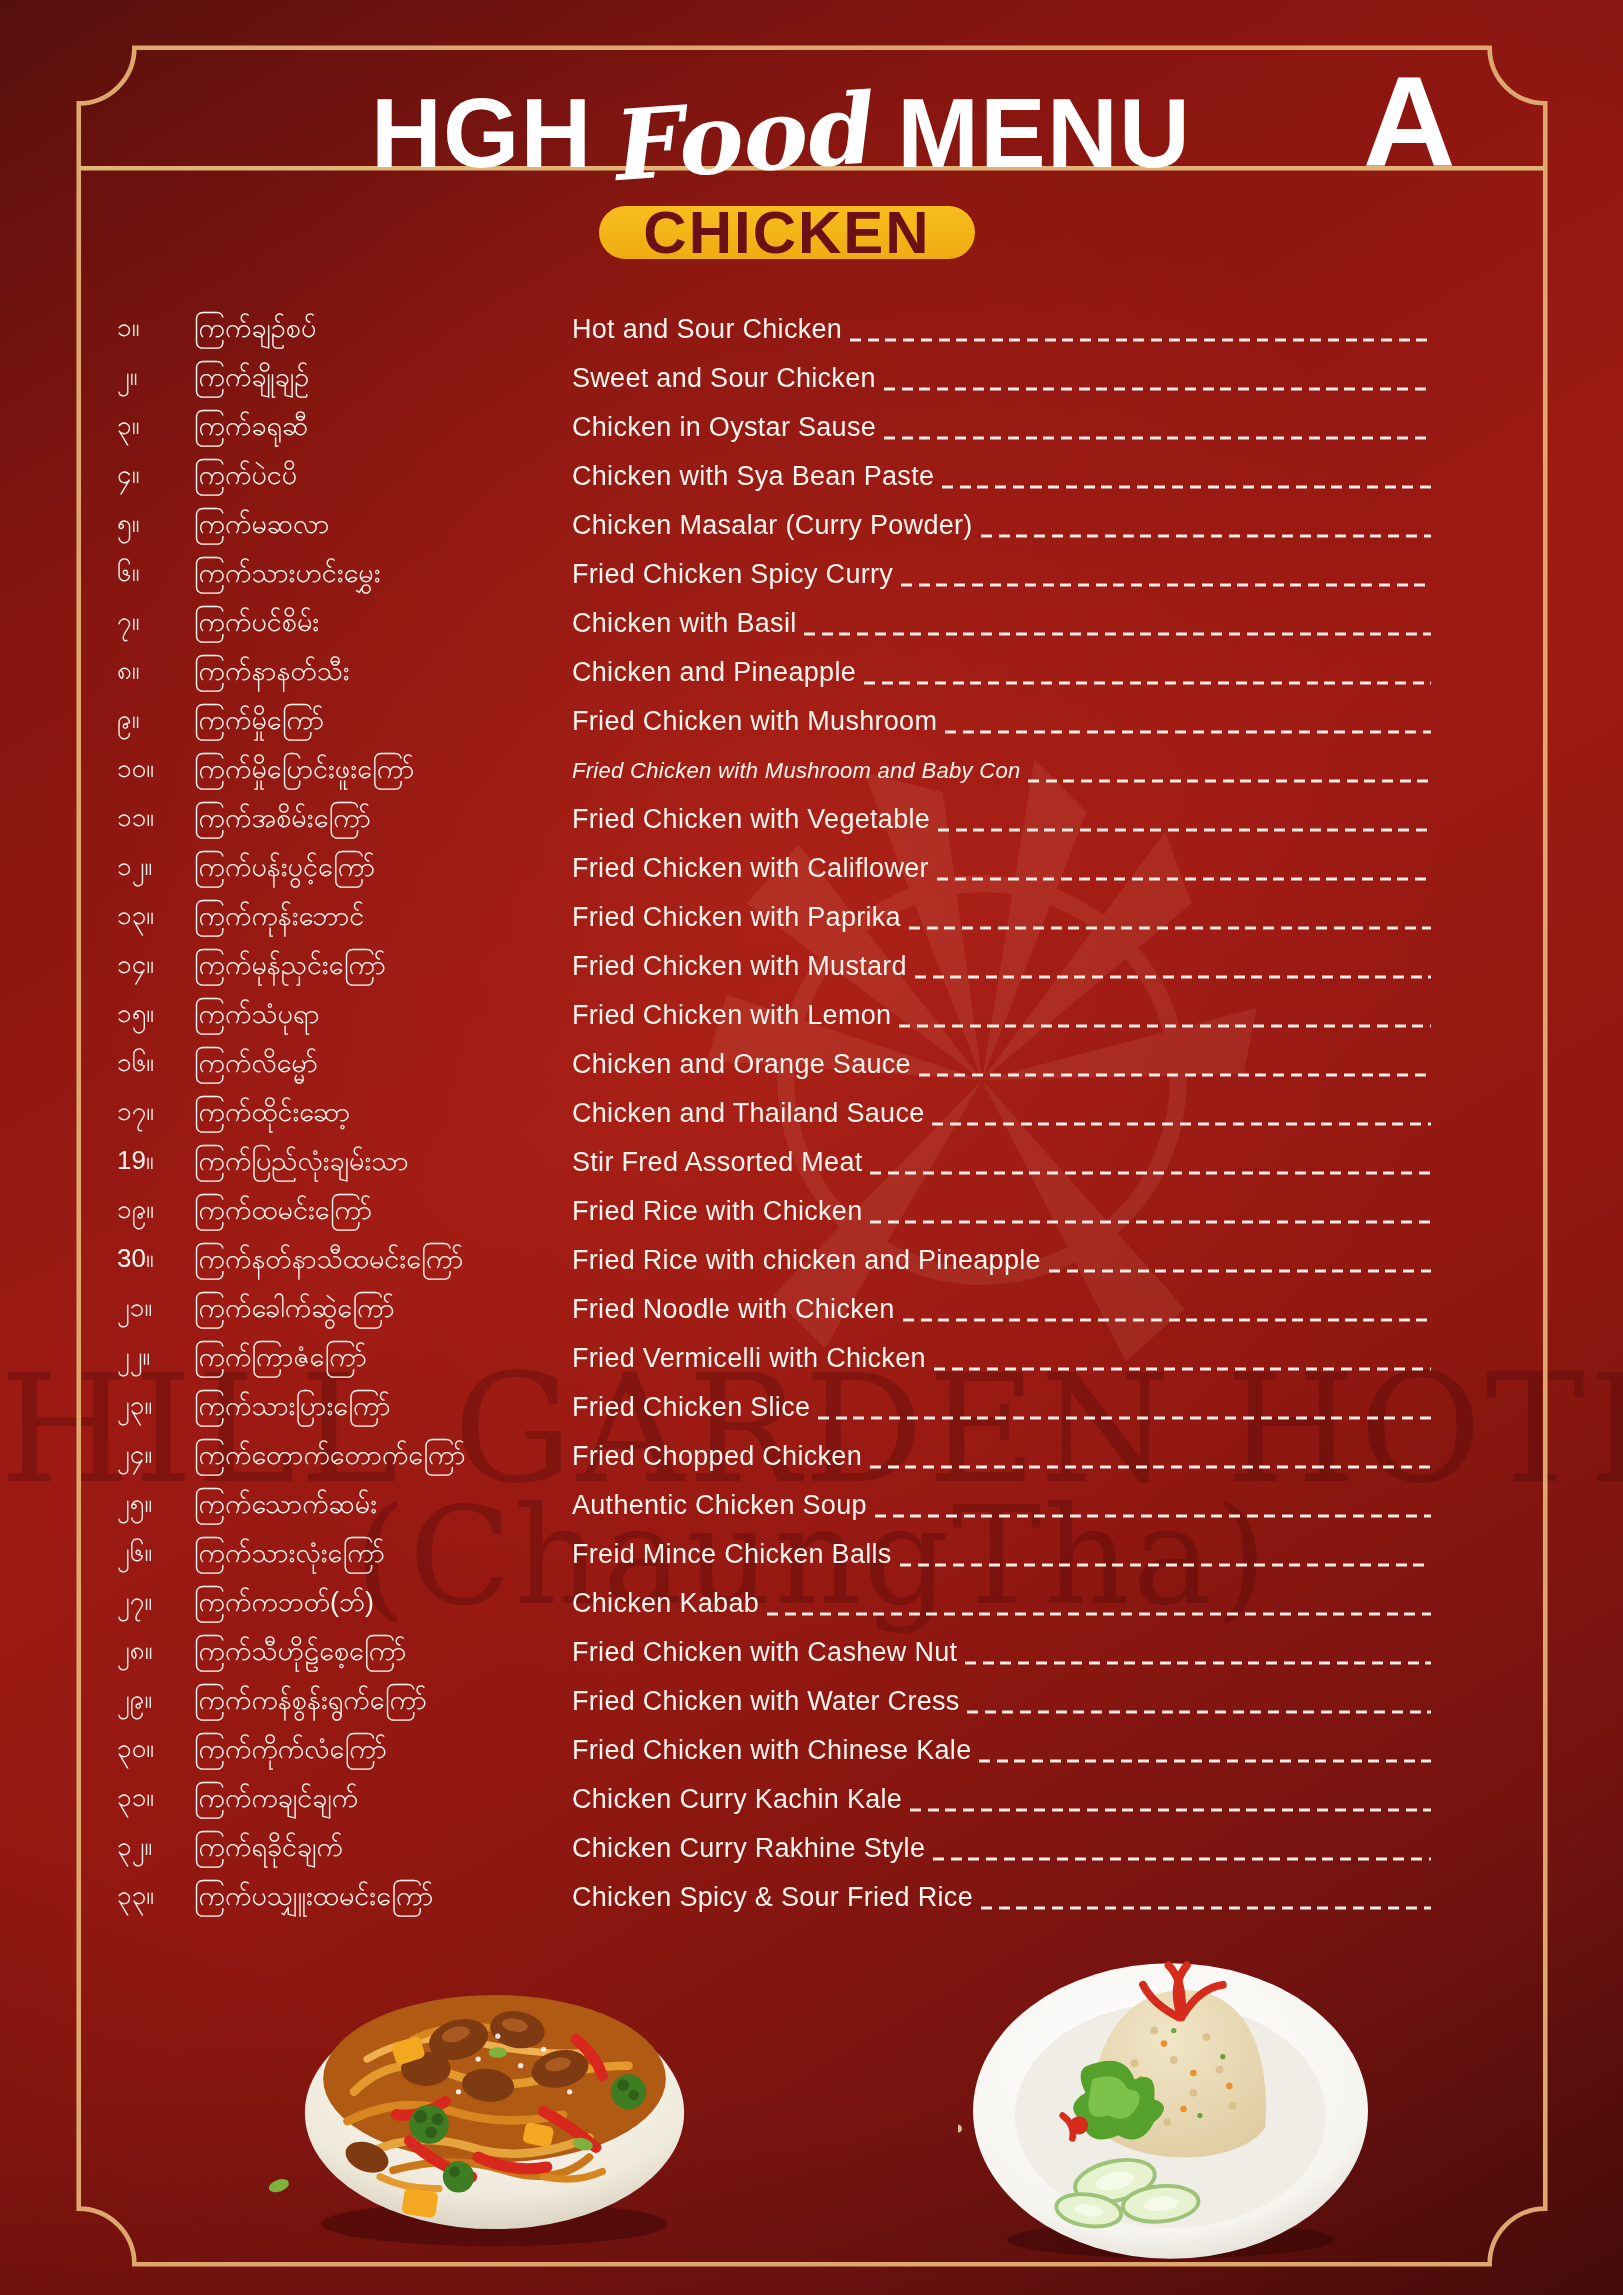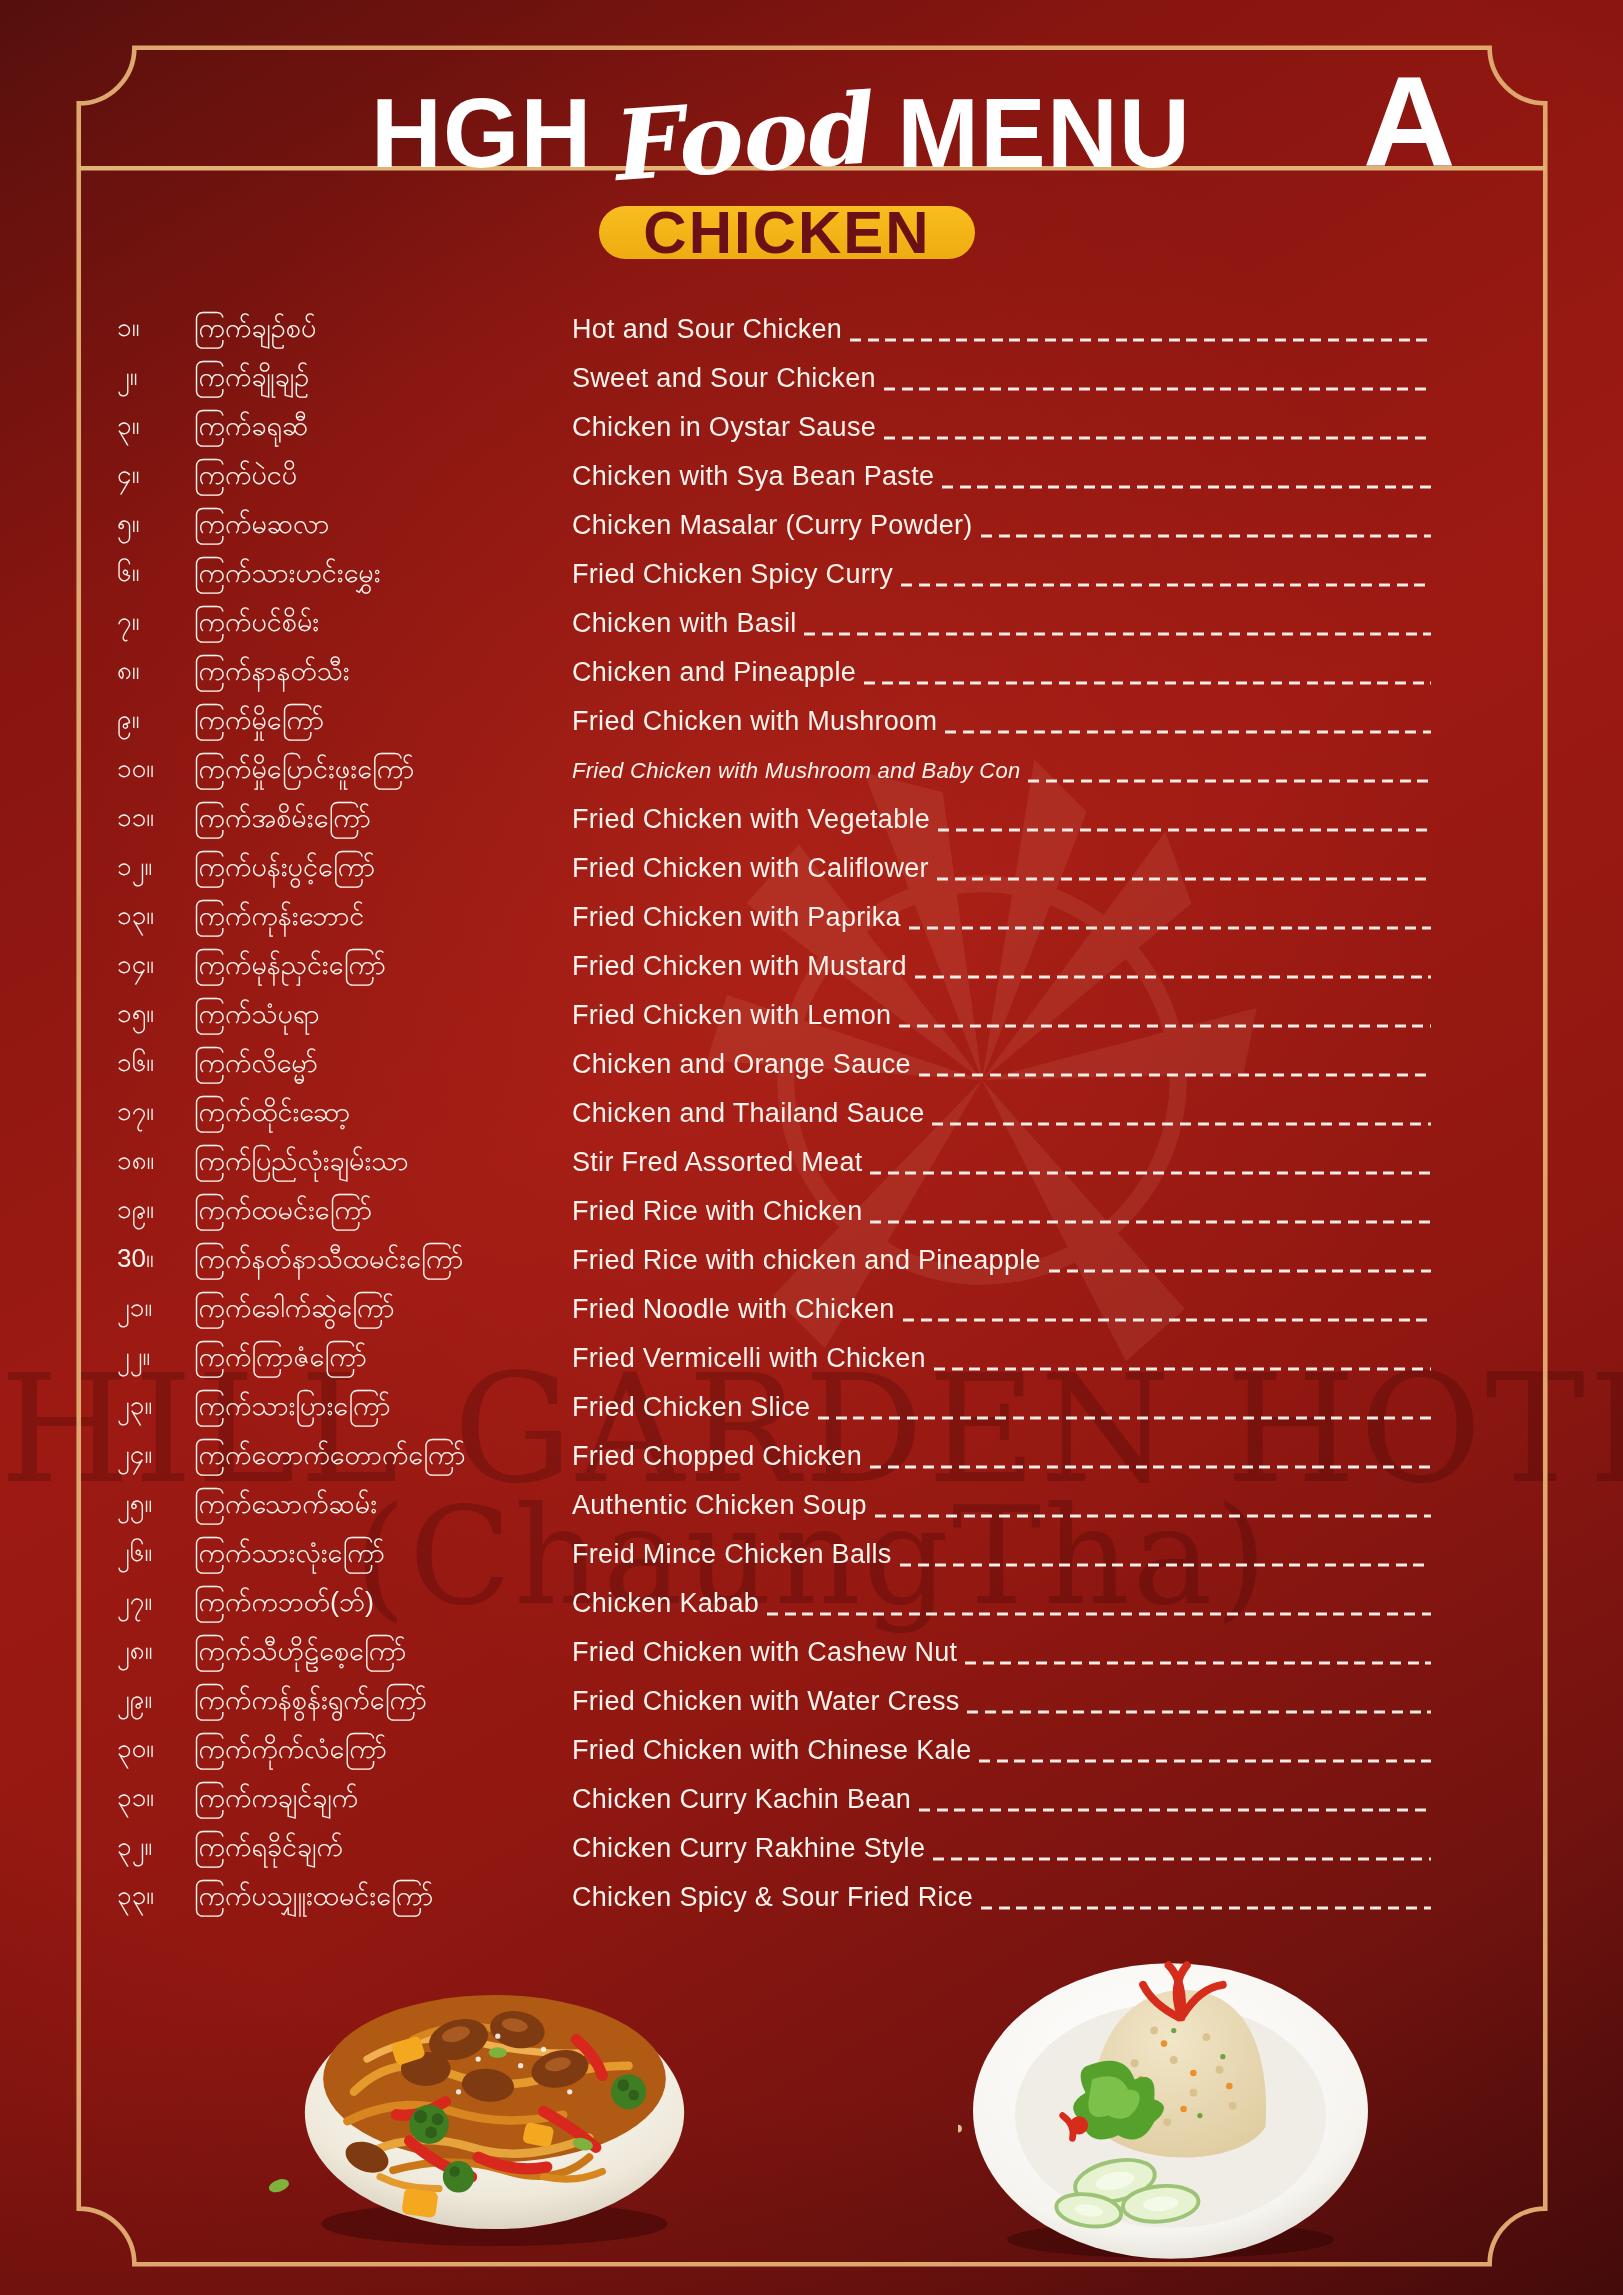--- a/index.html
+++ b/index.html
@@ -198,21 +198,21 @@
       <span class="en">Chicken and Orange Sauce</span>
       <span class="leader"></span>
     </div>
       <div class="row">
       <span class="num">၁၇။</span>
       <span class="mm">ကြက်ထိုင်းဆော့</span>
       <span class="en">Chicken and Thailand Sauce</span>
       <span class="leader"></span>
     </div>
       <div class="row">
-      <span class="num">၁၈။</span>
+      <span class="num">19။</span>
       <span class="mm">ကြက်ပြည်လုံးချမ်းသာ</span>
       <span class="en">Stir Fred Assorted Meat</span>
       <span class="leader"></span>
     </div>
       <div class="row">
       <span class="num">၁၉။</span>
       <span class="mm">ကြက်ထမင်းကြော်</span>
       <span class="en">Fried Rice with Chicken</span>
       <span class="leader"></span>
     </div>
@@ -278,21 +278,21 @@
     </div>
       <div class="row">
       <span class="num">၃၀။</span>
       <span class="mm">ကြက်ကိုက်လံကြော်</span>
       <span class="en">Fried Chicken with Chinese Kale</span>
       <span class="leader"></span>
     </div>
       <div class="row">
       <span class="num">၃၁။</span>
       <span class="mm">ကြက်ကချင်ချက်</span>
-      <span class="en">Chicken Curry Kachin Bean</span>
+      <span class="en">Chicken Curry Kachin Kale</span>
       <span class="leader"></span>
     </div>
       <div class="row">
       <span class="num">၃၂။</span>
       <span class="mm">ကြက်ရခိုင်ချက်</span>
       <span class="en">Chicken Curry Rakhine Style</span>
       <span class="leader"></span>
     </div>
       <div class="row">
       <span class="num">၃၃။</span>

